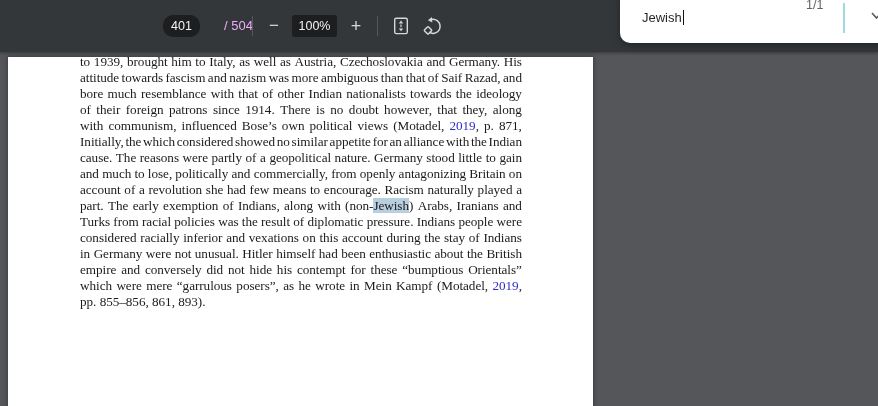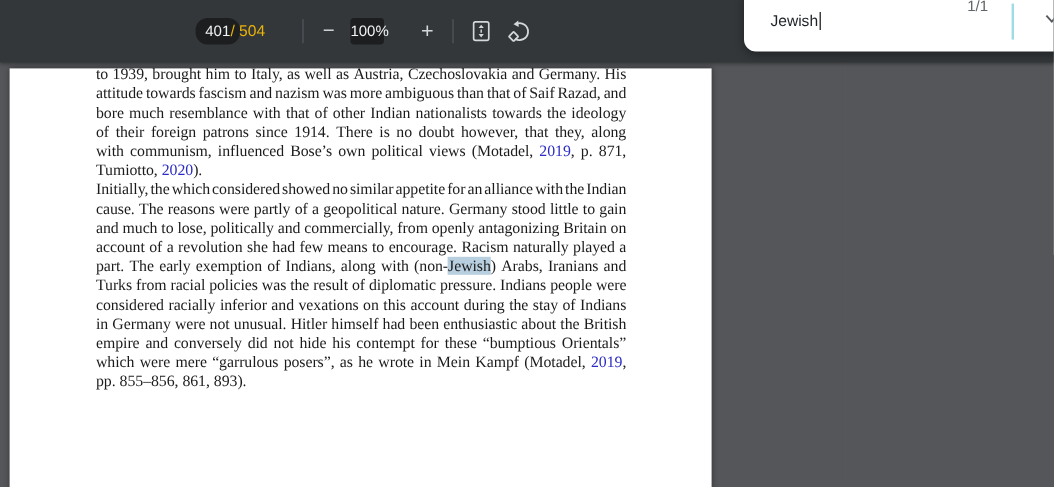--- a/index.html
+++ b/index.html
@@ -14,29 +14,29 @@
   html,body{width:878px;height:406px;overflow:hidden;background:var(--canvas-bg);
     font-family:"Liberation Sans",sans-serif;}
   #app{position:relative;width:878px;height:406px;overflow:hidden;}
 
   
   .toolbar{position:absolute;left:0;top:0;width:878px;height:52px;
     background:var(--toolbar-bg);box-shadow:0 1px 3px rgba(0,0,0,.35);z-index:1;}
   .darkbox{position:absolute;top:15px;height:22px;background:#1c1e20;color:#f2f3f4;
     border:0;border-radius:3px;font-size:12.5px;line-height:22px;text-align:center;}
   .page-box{left:163px;width:37px;border-radius:10px;}
-  .page-total{position:absolute;left:192px;top:15px;height:22px;line-height:22px;
-    color:#eab308;font-size:13px;}
+  .page-total{position:absolute;left:224px;top:15px;height:22px;line-height:22px;
+    color:#f0abfc;font-size:13px;}
   .tsep{position:absolute;top:16px;width:1px;height:20px;background:#54585b;}
   .tsep-1{left:252px;}
   .tsep-2{left:377px;}
   .tbtn{position:absolute;background:none;border:0;color:#d5d7d9;cursor:pointer;
     padding:0;display:flex;align-items:center;justify-content:center;}
   .zoom-out{left:262px;top:15px;width:24px;height:22px;font-size:17px;}
-  .zoom-box{left:292px;width:28px;}
+  .zoom-box{left:292px;width:45px;}
   .zoom-in{left:344px;top:14px;width:24px;height:24px;font-size:18px;}
   .fit-btn{left:389px;top:15px;width:24px;height:22px;}
   .rotate-btn{left:420px;top:14px;width:26px;height:24px;}
   .tbtn svg{display:block;}
 
   
   .canvas{position:absolute;left:0;top:52px;width:702px;height:354px;
     background:var(--canvas-bg);overflow:hidden;}
   .page{position:absolute;left:8px;top:5px;width:585px;height:360px;
     background:var(--page-bg);box-shadow:0 0 5px rgba(0,0,0,.4);}
@@ -174,24 +174,20 @@
               <span class="w"><span>influenced</span></span>
               <span class="w"><span>Bose’s</span></span>
               <span class="w"><span>own</span></span>
               <span class="w"><span>political</span></span>
               <span class="w"><span>views</span></span>
               <span class="w"><span>(Motadel,</span></span>
               <span class="w"><span class="lk">2019</span><span>,</span></span>
               <span class="w"><span>p.</span></span>
               <span class="w"><span>871,</span></span>
             </div>
-            <div class="line line-last">
-              <span class="w"><span>Tumiotto,</span></span>
-              <span class="w"><span class="lk">2020</span><span>).</span></span>
-            </div>
           </div>
           <div class="para">
             <div class="line">
               <span class="w"><span>Initially,</span></span>
               <span class="w"><span>the</span></span>
               <span class="w"><span>which</span></span>
               <span class="w"><span>considered</span></span>
               <span class="w"><span>showed</span></span>
               <span class="w"><span>no</span></span>
               <span class="w"><span>similar</span></span>

